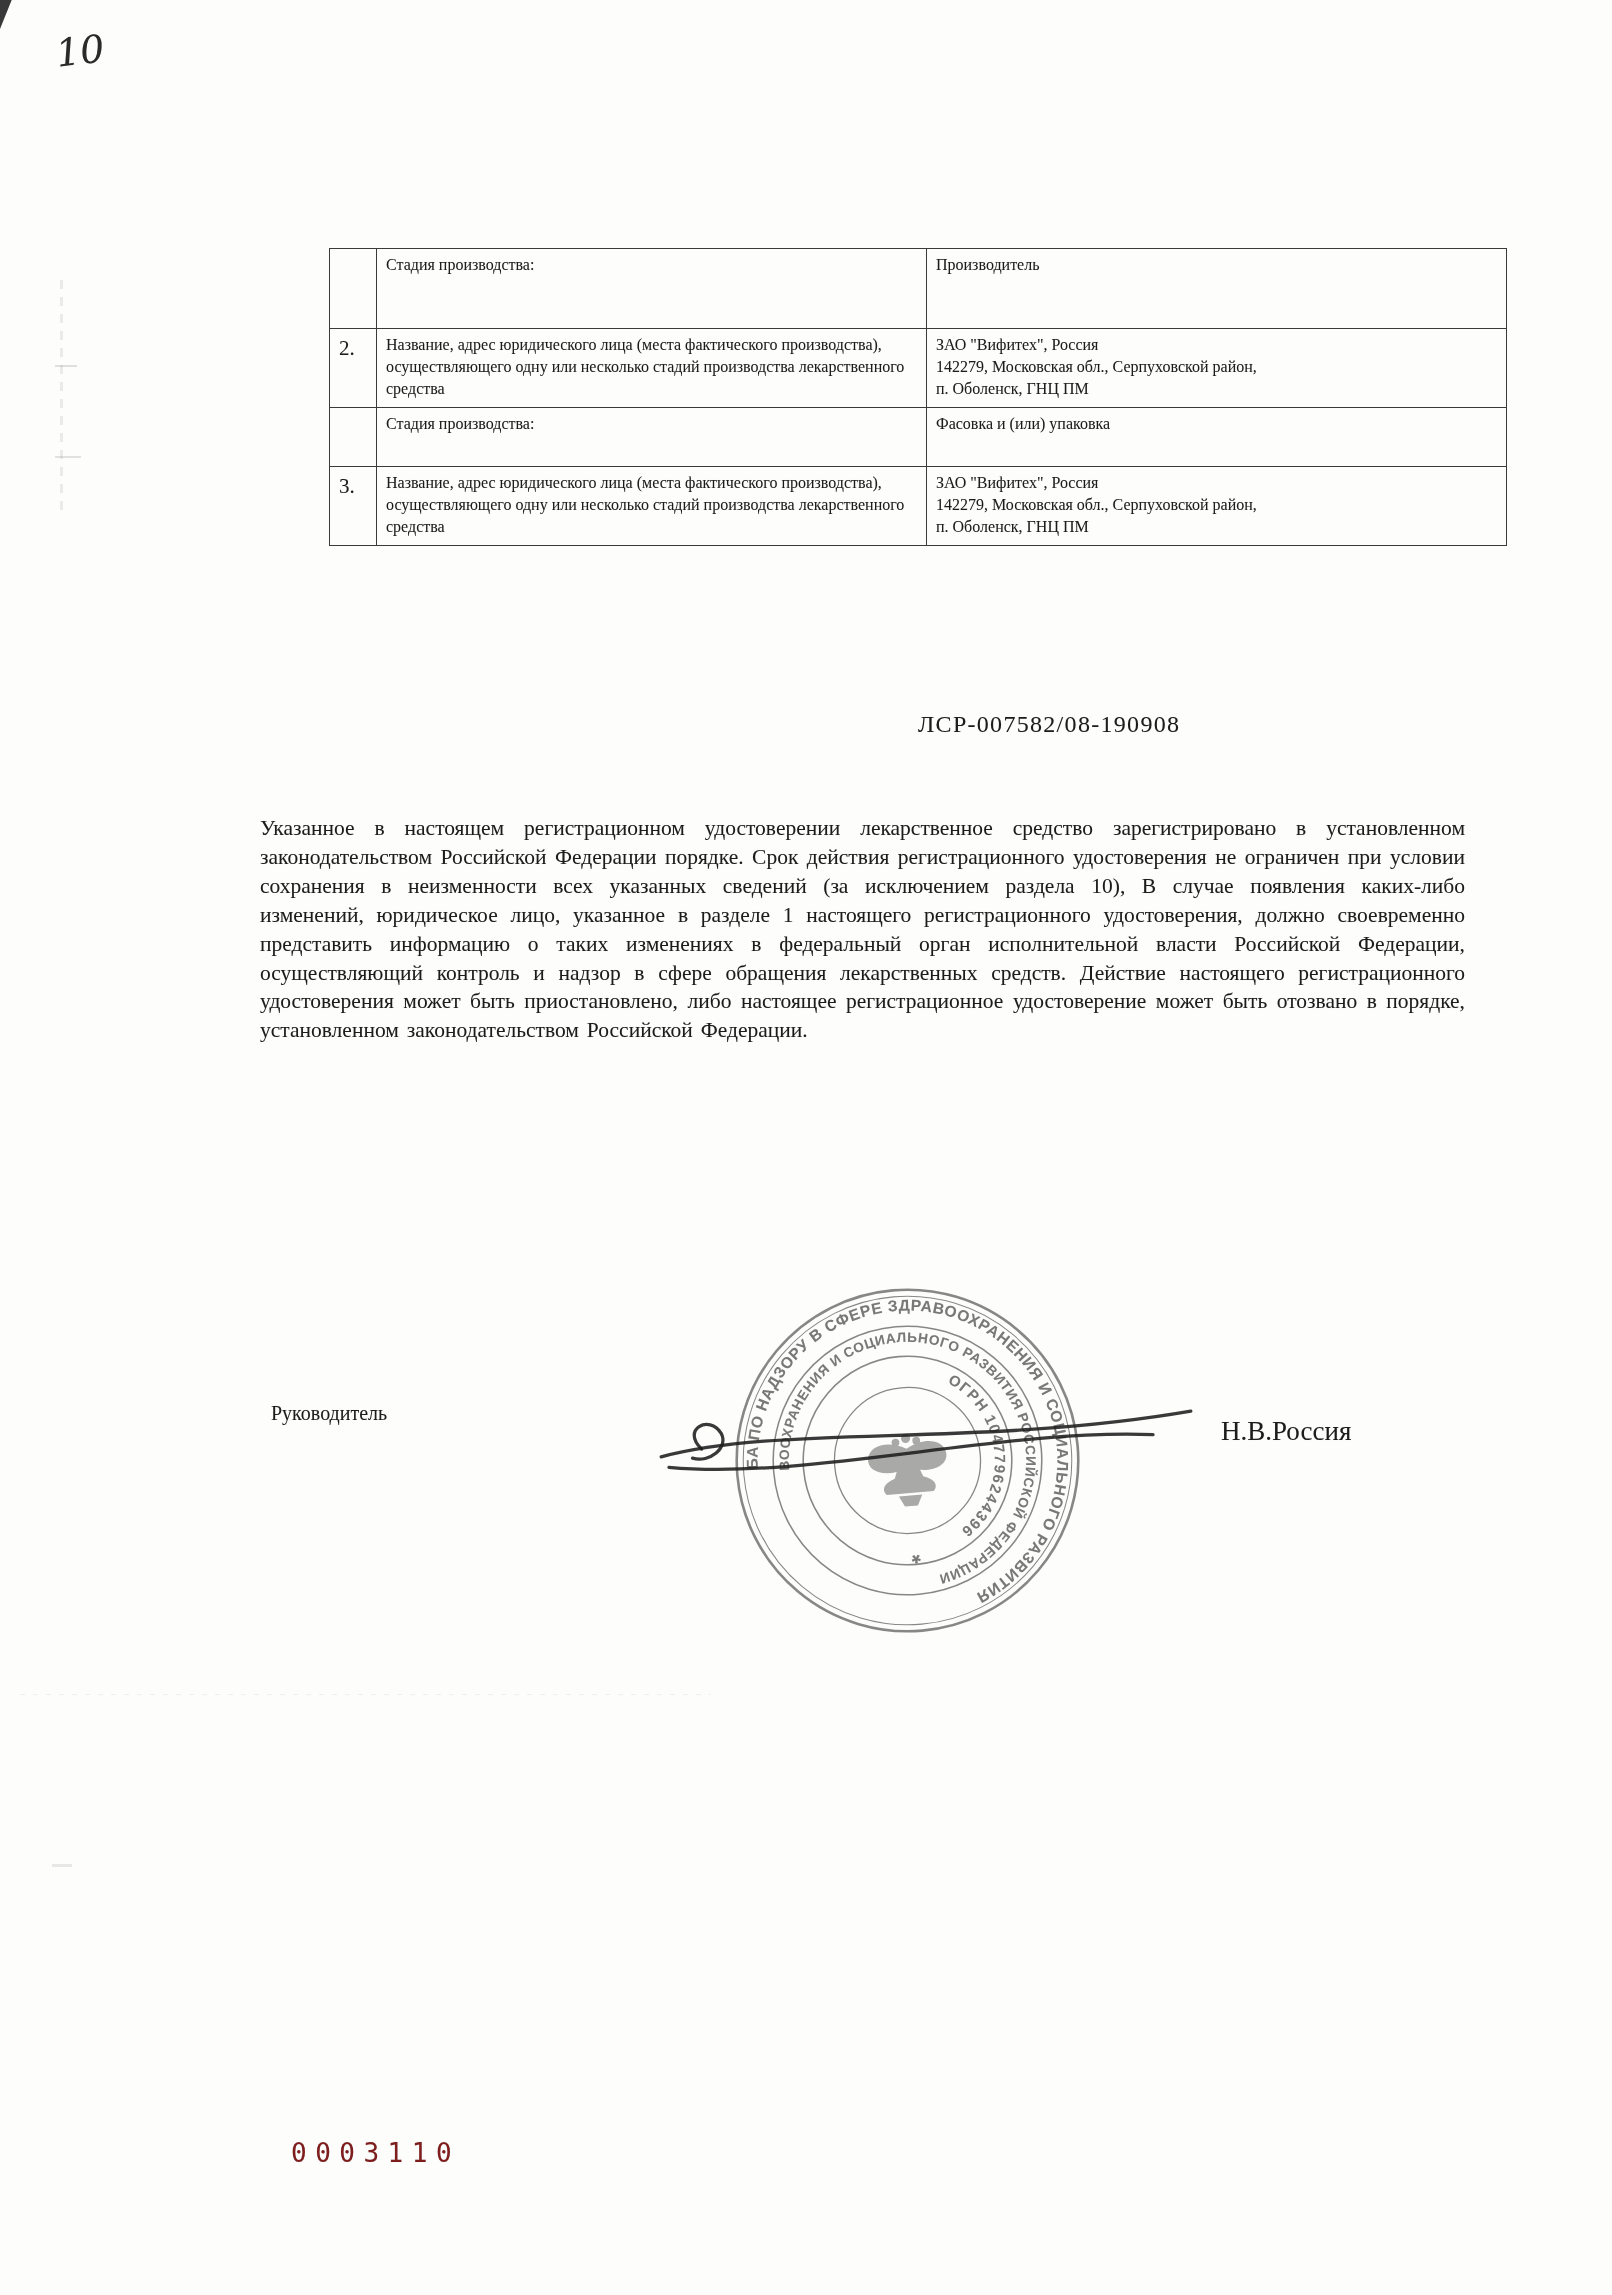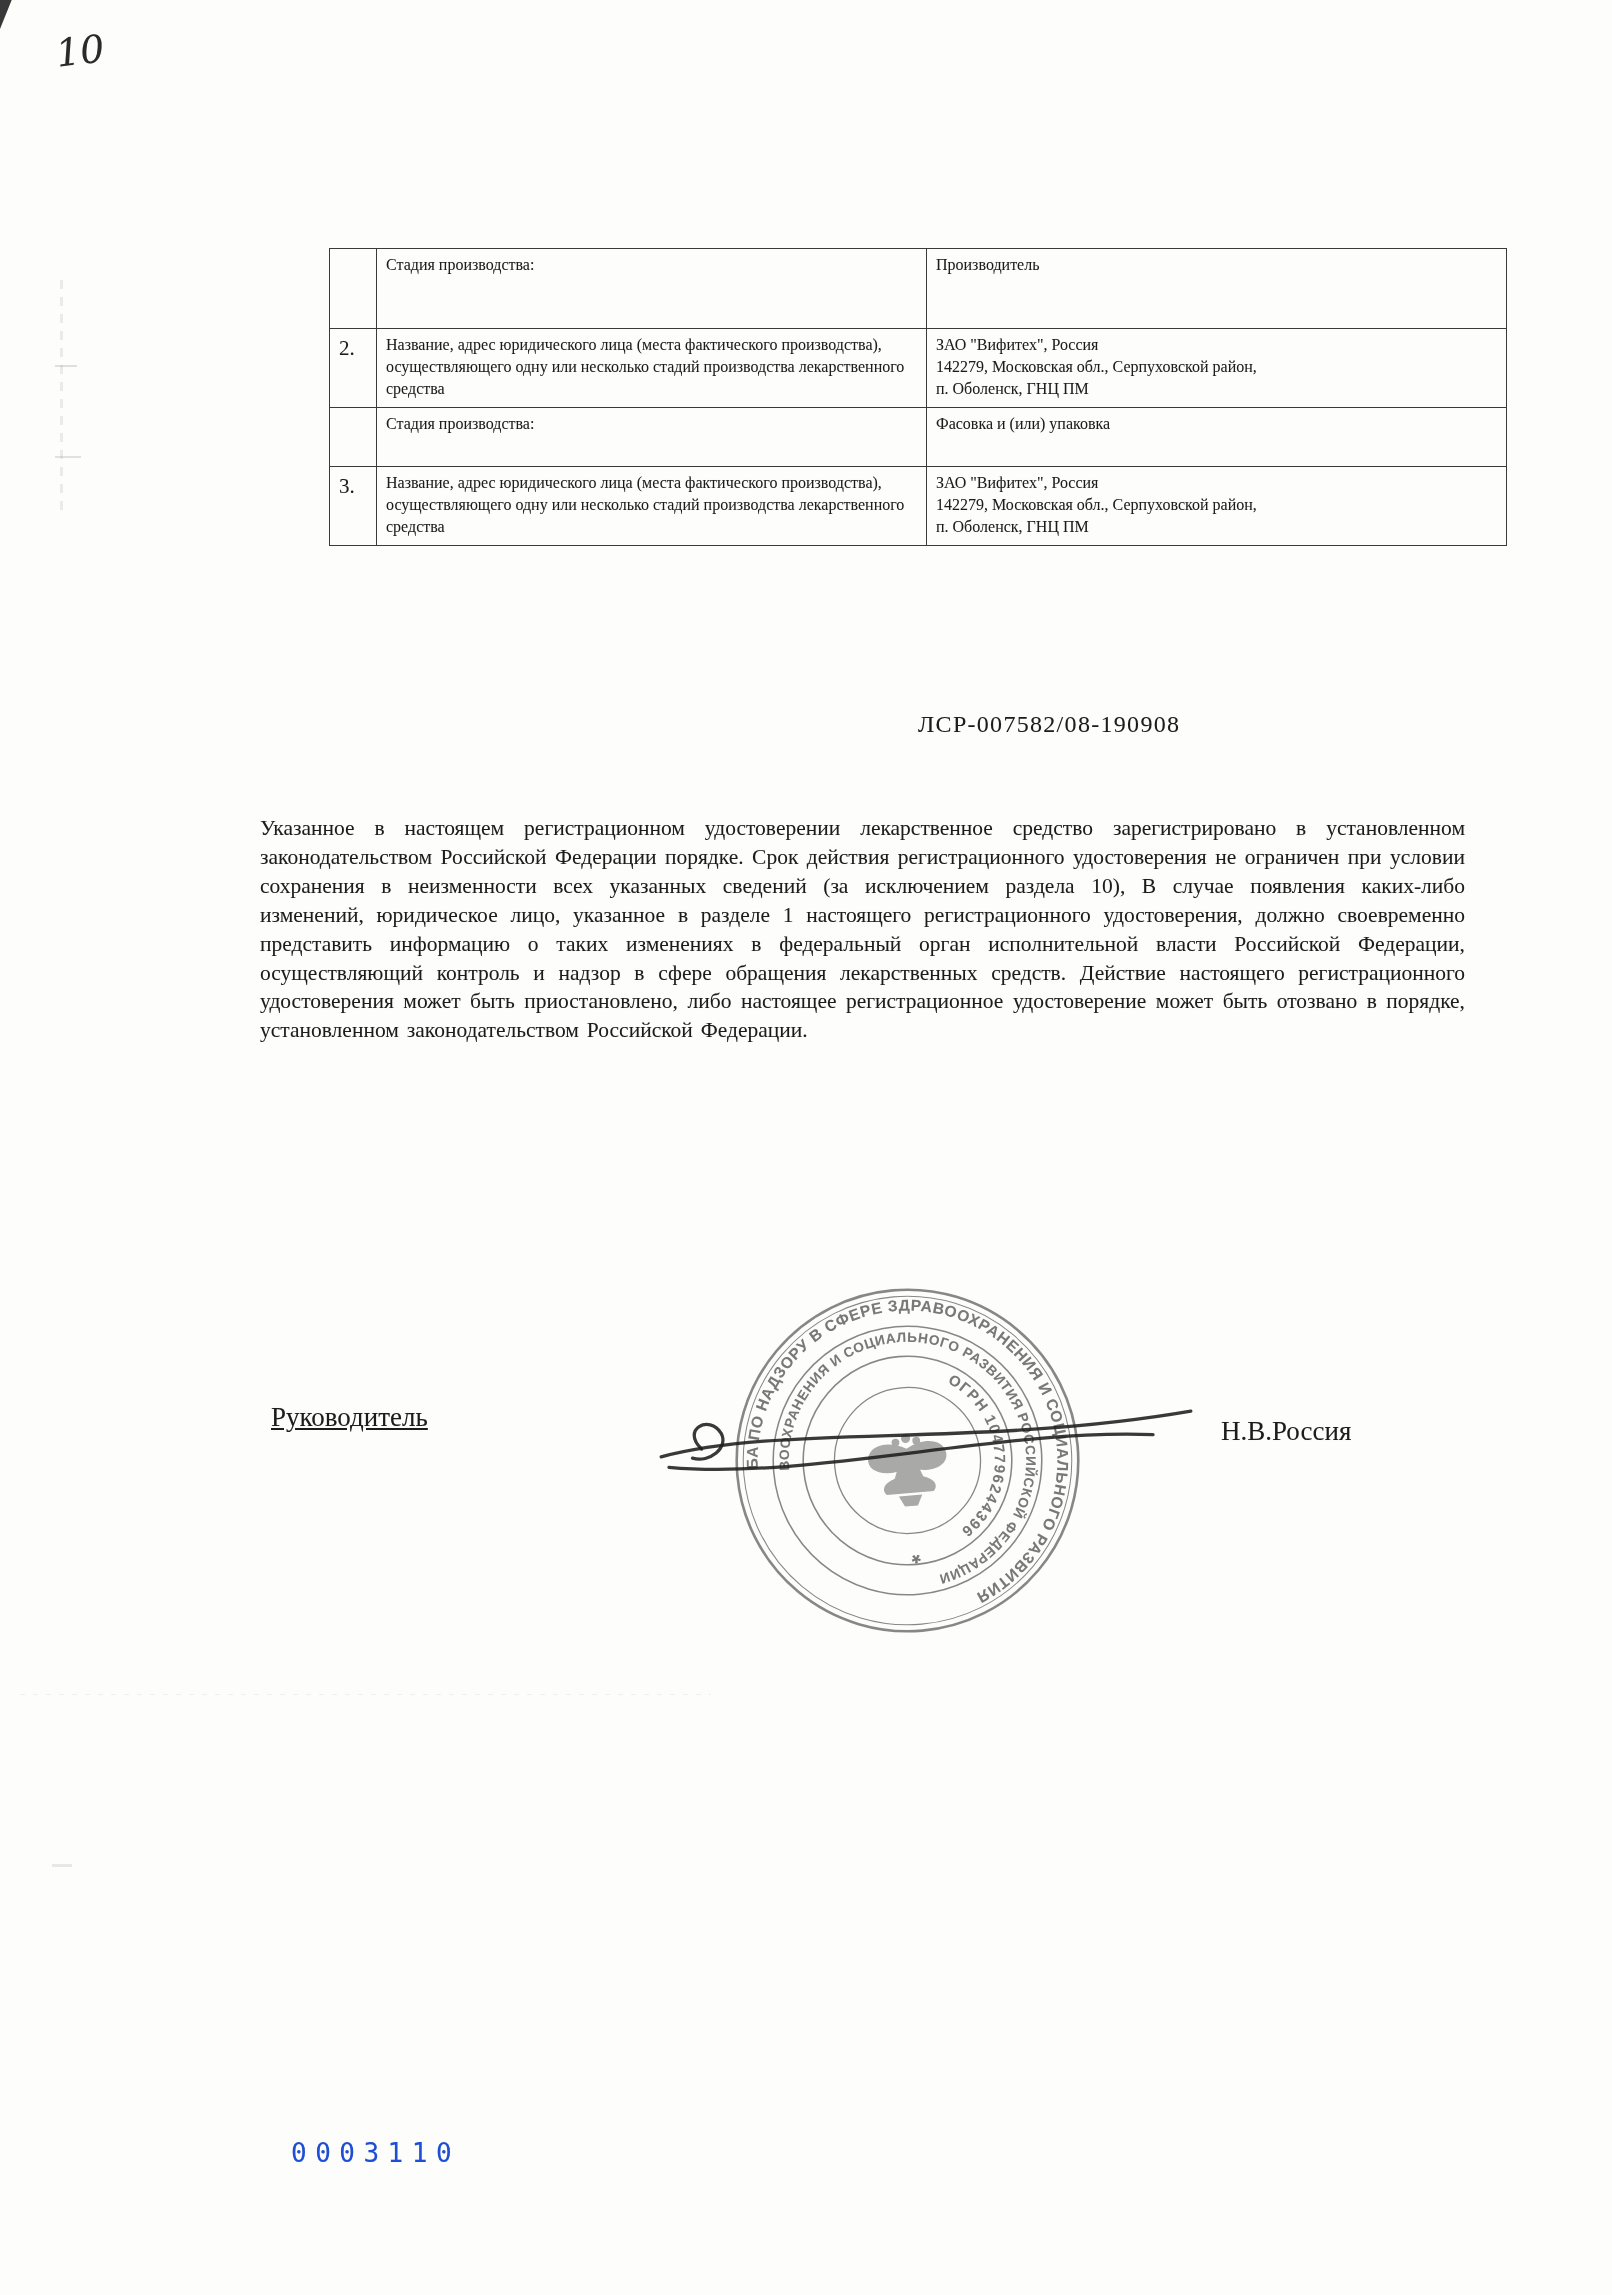--- a/index.html
+++ b/index.html
@@ -43,36 +43,36 @@
     font-size:22px; line-height:1.32; }
   .lsr { position:absolute; left:918px; top:711px; font-size:24px; letter-spacing:1.3px; }
 
   
   .p1 { position:absolute; left:260px; top:814px; width:1205px; font-size:21.5px;
     line-height:1.345; text-align:justify; word-spacing:2.6px; }
   .p2 { position:absolute; left:260px; top:1156px; width:1063px; font-size:22px;
     line-height:1.34; text-align:justify; word-spacing:2px; font-weight:bold; }
 
   
-  .role { position:absolute; left:271px; top:1402px; font-size:27px;text-decoration:underline; }
+  .role { position:absolute; left:271px; top:1402px; font-size:20px; }
   .name { position:absolute; left:1221px; top:1416px; font-size:27px; }
 
   
   .stamp { position:absolute; left:725px; top:1278px; width:365px; height:365px;
     opacity:.82; filter:blur(0.3px); }
   .stamp .c { fill:none; stroke:#6e6e6e; }
   .stamp .t { fill:#5c5c5c; font-family:"Liberation Sans", sans-serif; font-weight:bold; }
 
   
   .sig { position:absolute; left:639px; top:1351px; width:574px; height:183px; }
   .sig path { fill:none; stroke:#1e1e1e; stroke-width:5; stroke-linecap:round; opacity:.88; }
 
   
   .serial { position:absolute; left:291px; top:2138px; font-family:"DejaVu Sans Mono", monospace;
-    font-size:26px; letter-spacing:8.5px; color:#1d4ed8; }
+    font-size:26px; letter-spacing:8.5px; color:#7f1d1d; }
 </style>
 </head>
 <body>
 
 <div class="page">
 
   <div class="hand">10</div>
 
   <div class="corner-mark"></div>
   <div class="squiggle"></div>

